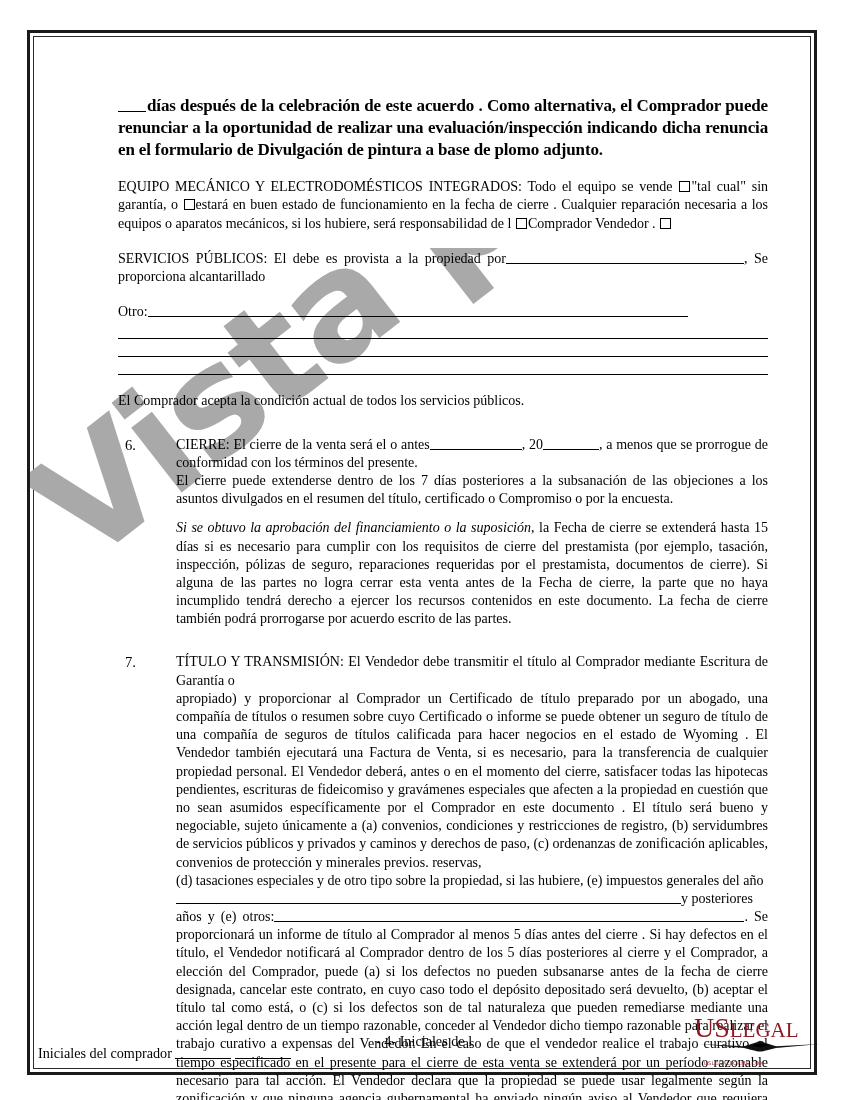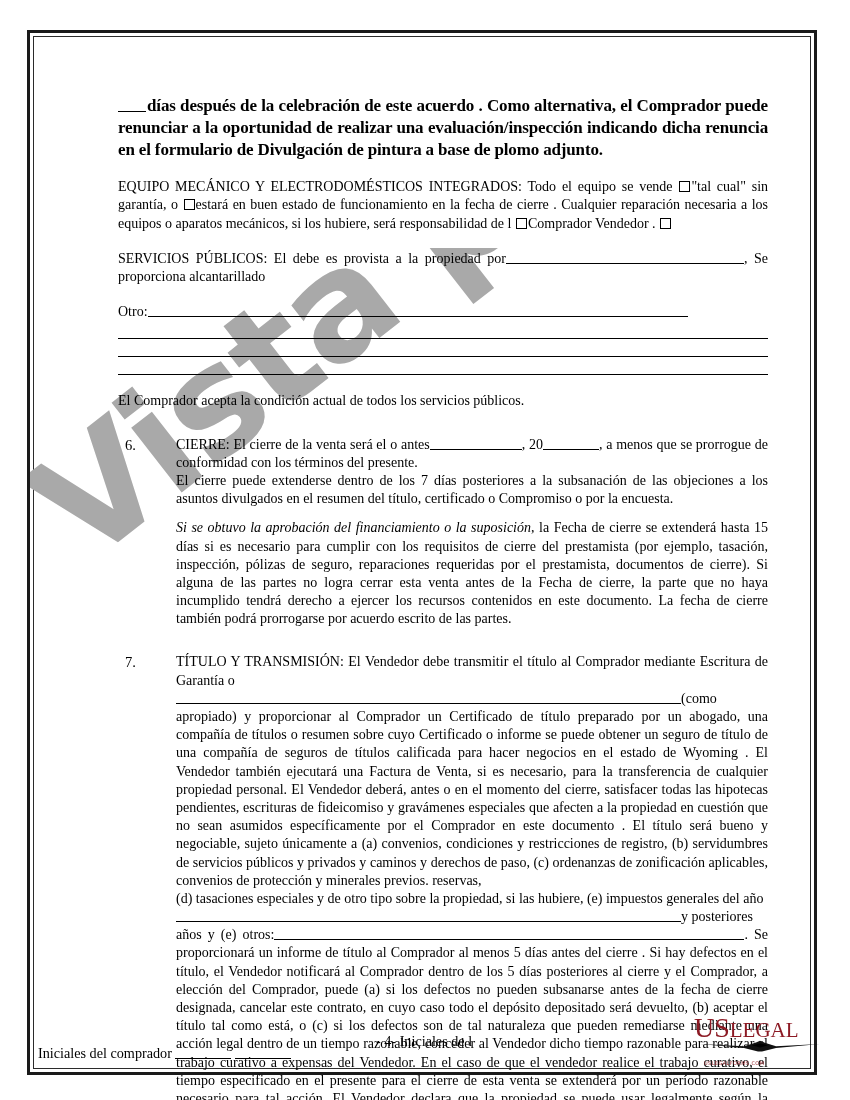--- a/index.html
+++ b/index.html
@@ -244,21 +244,20 @@
         <p class="para">El cierre puede extenderse dentro de los 7 días posteriores a la subsanación de las objeciones a los asuntos divulgados en el resumen del título, certificado o Compromiso o por la encuesta.</p>
         <div class="gap-sm"></div>
         <p class="para"><span class="ital">Si se obtuvo la aprobación del financiamiento o la suposición</span><span>, la Fecha de cierre se extenderá hasta 15 días si es necesario para cumplir con los requisitos de cierre del prestamista (por ejemplo, tasación, inspección, pólizas de seguro, reparaciones requeridas por el prestamista, documentos de cierre). Si alguna de las partes no logra cerrar esta venta antes de la Fecha de cierre, la parte que no haya incumplido tendrá derecho a ejercer los recursos contenidos en este documento. La fecha de cierre también podrá prorrogarse por acuerdo escrito de las partes.</span></p>
       </div>
 
       <div class="gap-lg"></div>
 
       <div class="clause">
         <span class="num">7.</span>
         <p class="para"><span>TÍTULO Y TRANSMISIÓN:</span> <span>El Vendedor debe transmitir el título al Comprador mediante Escritura de Garantía o</span></p>
-        <p class="para"><span class="blank b-w7"></span><span>(como</span></p>
         <p class="para">apropiado) y proporcionar al Comprador un Certificado de título preparado por un abogado, una compañía de títulos o resumen sobre cuyo Certificado o informe se puede obtener un seguro de título de una compañía de seguros de títulos calificada para hacer negocios en el estado de Wyoming . El Vendedor también ejecutará una Factura de Venta, si es necesario, para la transferencia de cualquier propiedad personal. El Vendedor deberá, antes o en el momento del cierre, satisfacer todas las hipotecas pendientes, escrituras de fideicomiso y gravámenes especiales que afecten a la propiedad en cuestión que no sean asumidos específicamente por el Comprador en este documento . El título será bueno y negociable, sujeto únicamente a (a) convenios, condiciones y restricciones de registro, (b) servidumbres de servicios públicos y privados y caminos y derechos de paso, (c) ordenanzas de zonificación aplicables, convenios de protección y minerales previos. reservas,</p>
         <p class="para">(d) tasaciones especiales y de otro tipo sobre la propiedad, si las hubiere, (e) impuestos generales del año</p>
         <p class="para"><span class="blank b-w7"></span><span>y posteriores</span></p>
         <p class="para"><span>años y (e) otros:</span><span class="blank b-w6"></span><span>. Se proporcionará un informe de título al Comprador al menos 5 días antes del cierre . Si hay defectos en el título, el Vendedor notificará al Comprador dentro de los 5 días posteriores al cierre y el Comprador, a elección del Comprador, puede (a) si los defectos no pueden subsanarse antes de la fecha de cierre designada, cancelar este contrato, en cuyo caso todo el depósito depositado será devuelto, (b) aceptar el título tal como está, o (c) si los defectos son de tal naturaleza que pueden remediarse mediante una acción legal dentro de un tiempo razonable, conceder al Vendedor dicho tiempo razonable para realizar el trabajo curativo a expensas del Vendedor. En el caso de que el vendedor realice el trabajo curativo, el tiempo especificado en el presente para el cierre de esta venta se extenderá por un período razonable necesario para tal acción. El Vendedor declara que la propiedad se puede usar legalmente según la zonificación y que ninguna agencia gubernamental ha enviado ningún aviso al Vendedor que requiera reparaciones, alteraciones o correcciones de cualquier condición existente, excepto como se establece en este documento.</span></p>
       </div>
 
     </div>
   </div>
 
   <div class="footer">

